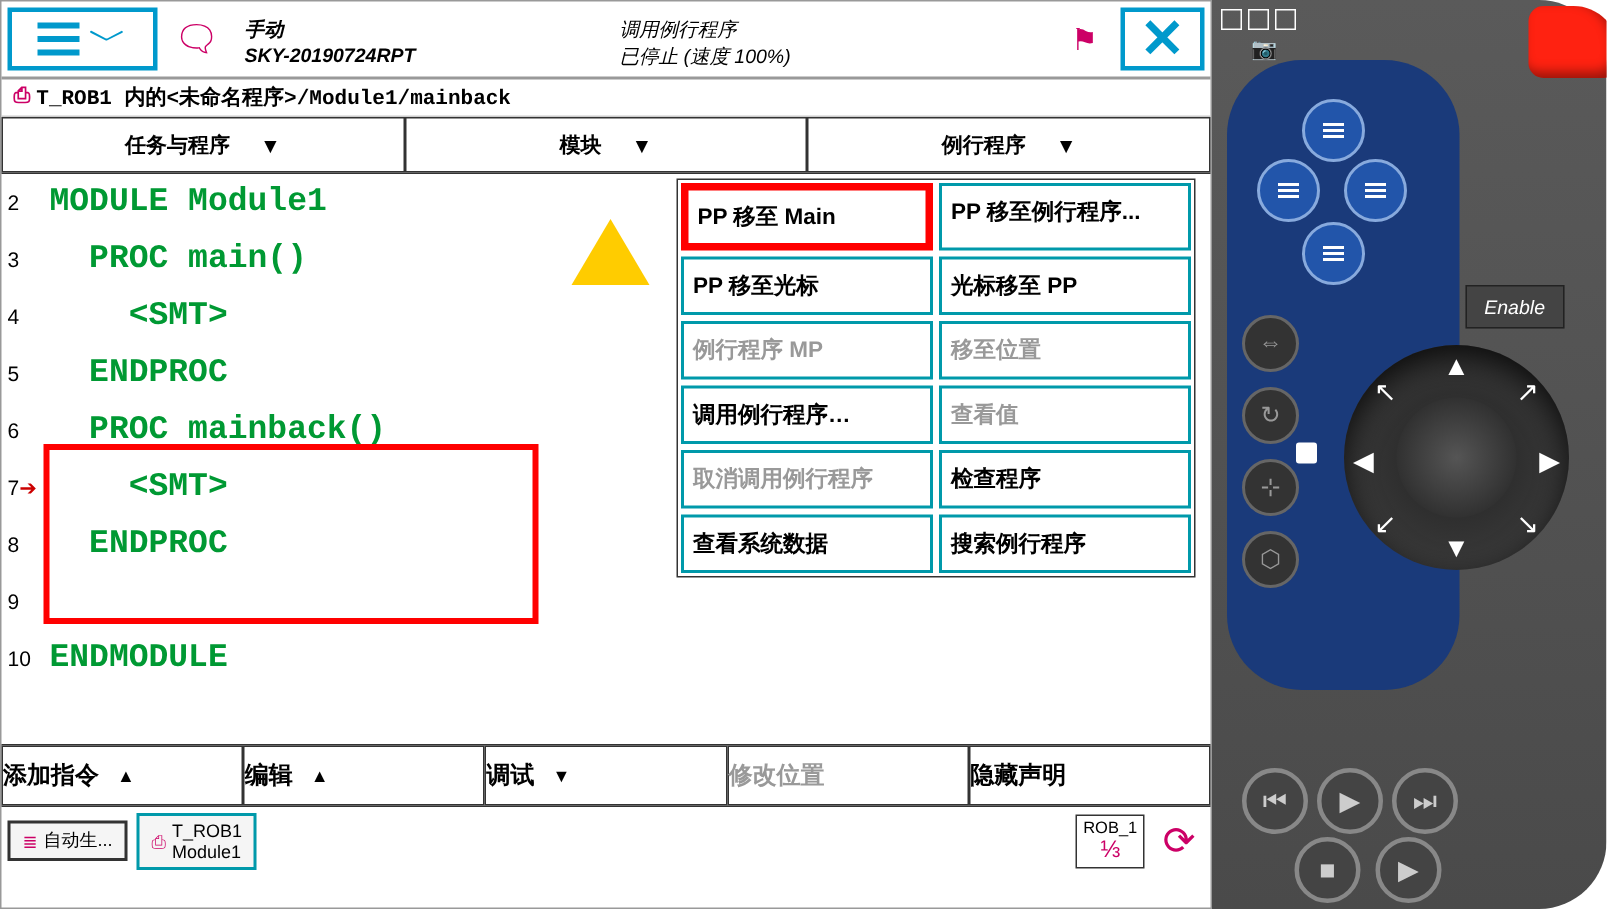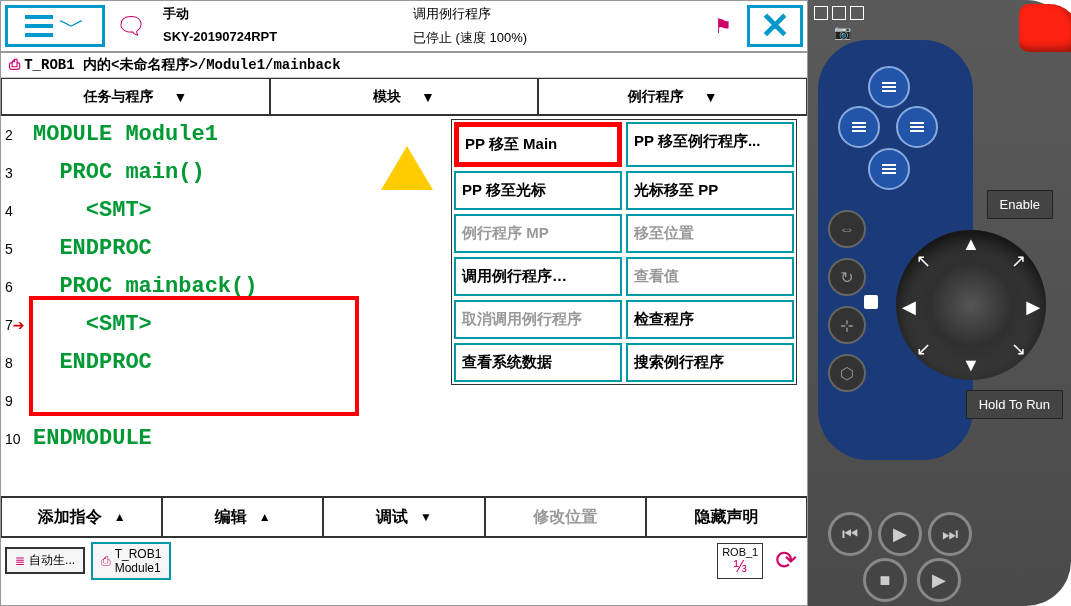--- a/index.html
+++ b/index.html
@@ -8,21 +8,21 @@
 .main-container { display: flex; width: 1071px; height: 606px; }
 .pendant-screen { width: 808px; height: 606px; border: 1px solid #999; position: relative; background: #fff; }
 
 
 .topbar { display: flex; align-items: stretch; border-bottom: 2px solid #999; height: 52px; }
 .menu-btn { width: 100px; border: 3px solid #0099cc; margin: 4px; display: flex; align-items: center; justify-content: center; gap: 6px; }
 .menu-btn .bars { display: flex; flex-direction: column; gap: 5px; }
 .menu-btn .bars span { width: 28px; height: 4px; background: #0099cc; }
 .menu-btn .chev { color: #0099cc; font-size: 26px; }
 .msg-icon { width: 44px; display: flex; align-items: center; justify-content: center; color: #cc0066; font-size: 24px; }
-.status-block { flex: 1; padding: 4px 10px; font-size: 13px; display: flex; flex-direction: column; justify-content: space-between; }
+.status-block { flex: 1; padding: 4px 10px; font-size: 13px; display: flex; flex-direction: column; justify-content: flex-end; font-style: italic; }
 .status-block .row { display: flex; }
 .status-block .lbl { width: 250px; font-weight: bold; }
 .flag-icon { width: 40px; display: flex; align-items: center; justify-content: center; color: #cc0066; font-size: 20px; }
 .close-btn { width: 56px; border: 3px solid #0099cc; margin: 4px; display: flex; align-items: center; justify-content: center; color: #0099cc; font-size: 36px; font-weight: bold; }
 
 
 .breadcrumb { height: 25px; padding: 3px 8px; font-family: "Courier New", monospace; font-size: 14px; font-weight: bold; border-bottom: 1px solid #ccc; display: flex; align-items: center; gap: 4px; }
 .bc-icon { color: #cc0066; font-size: 14px; }
 
 
@@ -42,21 +42,21 @@
 .highlight1 { left: 28px; top: 180px; width: 330px; height: 120px; }
 
 
 .debug-menu { position: absolute; left: 450px; top: 3px; width: 346px; border: 1px solid #333; background: #fff; display: grid; grid-template-columns: 1fr 1fr; }
 .debug-menu .item { border: 2px solid #0099aa; margin: 2px; padding: 8px 6px; font-size: 15px; font-weight: bold; }
 .debug-menu .disabled { color: #999; }
 .red-outline { border: 5px solid #ff0000 !important; }
 
 
 .bottom-tabs { display: flex; border-top: 1px solid #333; border-bottom: 1px solid #333; height: 42px; }
-.bottom-tabs .btab { flex: 1; border: 1px solid #333; display: flex; align-items: center; justify-content: center; font-weight: bold; font-size: 16px; }
+.bottom-tabs .btab { flex: 1; border: 1px solid #333; display: flex; align-items: center; font-weight: bold; font-size: 16px; }
 .bottom-tabs .btab.disabled { color: #999; }
 .bottom-tabs .btab .dd { margin-left: 12px; font-size: 12px; }
 
 
 .taskbar { display: flex; align-items: center; height: 45px; padding: 4px; gap: 6px; }
 .taskbar .task { border: 2px solid #333; padding: 3px 8px; font-size: 12px; display: flex; align-items: center; gap: 4px; background: #f5f5f5; }
 .taskbar .task.active { border: 2px solid #0099aa; }
 .taskbar .spacer { flex: 1; }
 .taskbar .rob { border: 1px solid #333; padding: 2px 4px; font-size: 11px; text-align: center; }
 .taskbar .rob .frac { color: #cc0066; font-size: 16px; }
@@ -71,21 +71,21 @@
 .blue-panel { position: absolute; top: 40px; left: 10px; width: 155px; height: 420px; background: #1a3a7a; border-radius: 50px; }
 .btn-cluster { position: absolute; top: 66px; left: 30px; }
 .round-btn { width: 42px; height: 42px; border-radius: 50%; background: #2255aa; border: 2px solid #88aadd; position: absolute; display: flex; align-items:center; justify-content:center; color:#fff; }
 .round-btn .lines { display:flex; flex-direction:column; gap:2px;}
 .round-btn .lines span {width:14px;height:2px;background:#fff;}
 .small-btn { width: 38px; height: 38px; border-radius: 50%; background: #333; border: 2px solid #666; position: absolute; display:flex;align-items:center;justify-content:center;color:#999;font-size:16px;}
 .joystick-well { position: absolute; top: 230px; right: 25px; width: 150px; height: 150px; border-radius: 50%; background: radial-gradient(#222, #444); box-shadow: inset 0 8px 20px rgba(0,0,0,0.8); }
 .joystick { position: absolute; top: 35px; left: 35px; width: 80px; height: 80px; border-radius: 50%; background: radial-gradient(#555, #222); }
 .joy-arrow { position: absolute; color: #fff; font-size: 18px; }
 .side-label { position: absolute; background: #444; color: #fff; font-size: 13px; padding: 6px 12px; border: 1px solid #222; }
-.enable-lbl { top: 190px; right: 18px; }
+.enable-lbl { top: 190px; right: 28px; font-style: italic; }
 .hold-lbl { top: 390px; right: 8px; }
 .playback-row { position: absolute; bottom: 50px; left: 20px; display: flex; gap: 6px; }
 .pb-btn { width: 44px; height: 44px; border-radius: 50%; background: #444; border: 3px solid #888; display:flex;align-items:center;justify-content:center;color:#ccc;font-size:18px;}
 .playback-row2 { position: absolute; bottom: 4px; left: 55px; display: flex; gap: 10px; }
 .dot-knob { position: absolute; top: 295px; left: 56px; width: 14px; height: 14px; background: #fff; border-radius: 2px; }
 </style>
 </head>
 <body>
 
 <div class="main-container">
@@ -271,21 +271,20 @@
       <div class="joy-arrow" style="bottom:4px;left:66px">▼</div>
       <div class="joy-arrow" style="top:66px;left:6px">◀</div>
       <div class="joy-arrow" style="top:66px;right:6px">▶</div>
       <div class="joy-arrow" style="top:20px;left:20px">↖</div>
       <div class="joy-arrow" style="top:20px;right:20px">↗</div>
       <div class="joy-arrow" style="bottom:20px;left:20px">↙</div>
       <div class="joy-arrow" style="bottom:20px;right:20px">↘</div>
     </div>
 
     <div class="side-label enable-lbl">Enable</div>
-    <div class="side-label hold-lbl">Hold To Run</div>
 
     <div class="playback-row">
       <div class="pb-btn">⏮</div>
       <div class="pb-btn">▶</div>
       <div class="pb-btn">⏭</div>
     </div>
     <div class="playback-row2">
       <div class="pb-btn">■</div>
       <div class="pb-btn">▶</div>
     </div>

